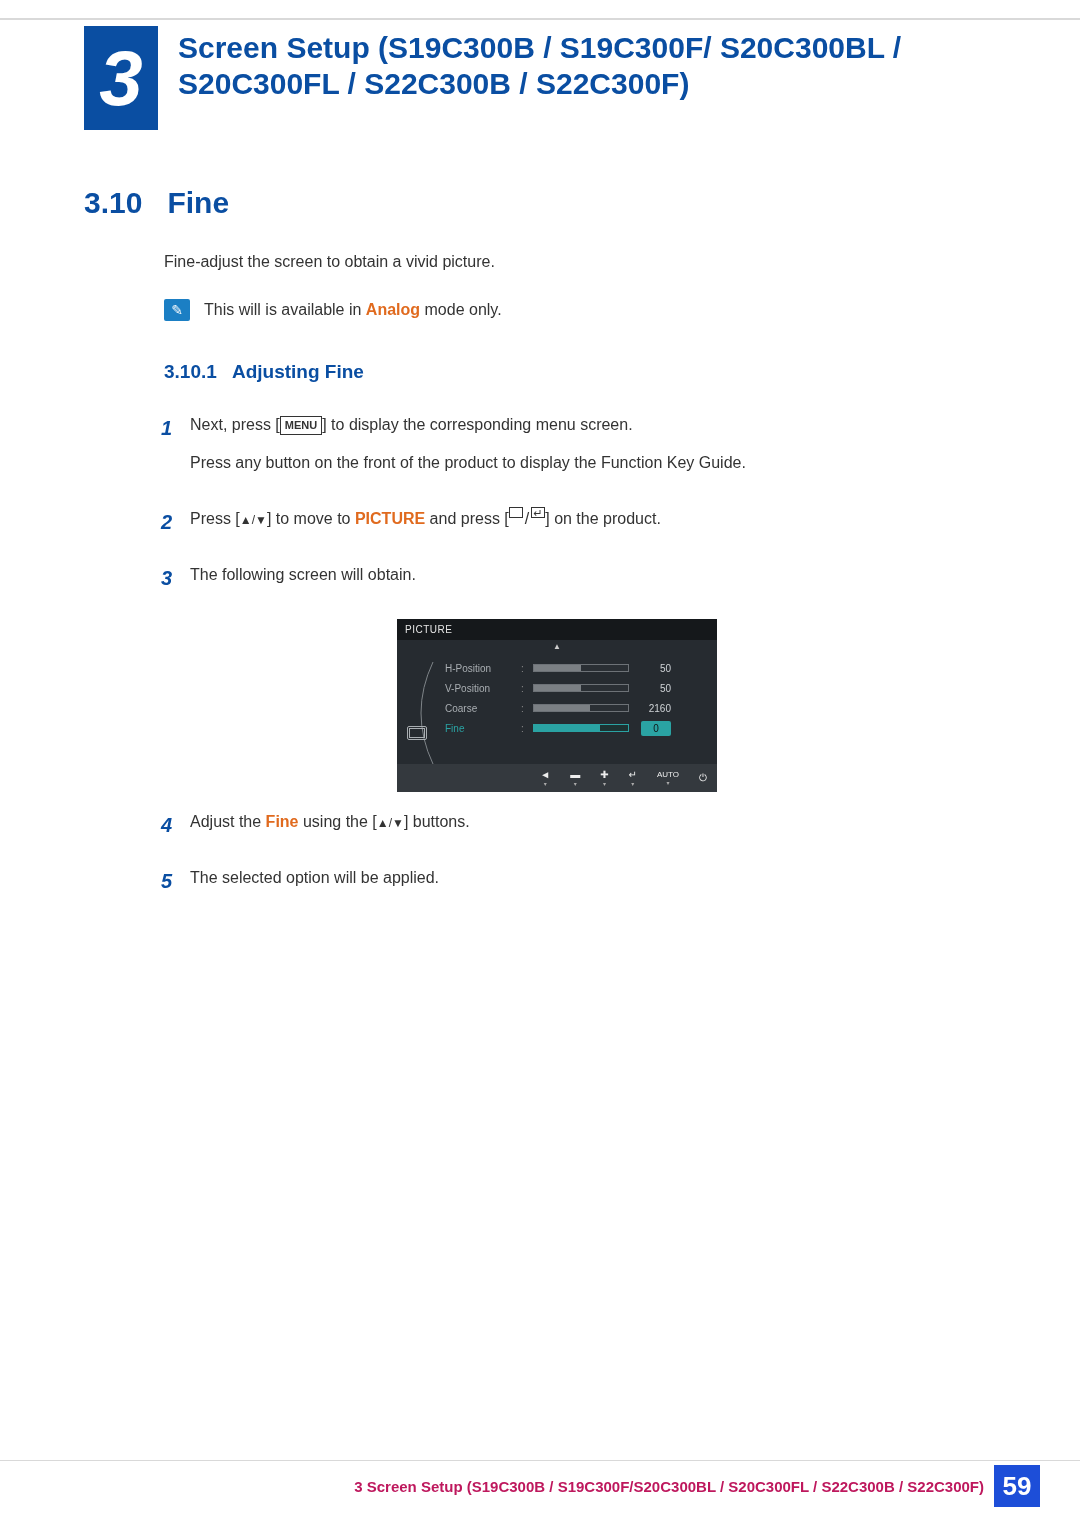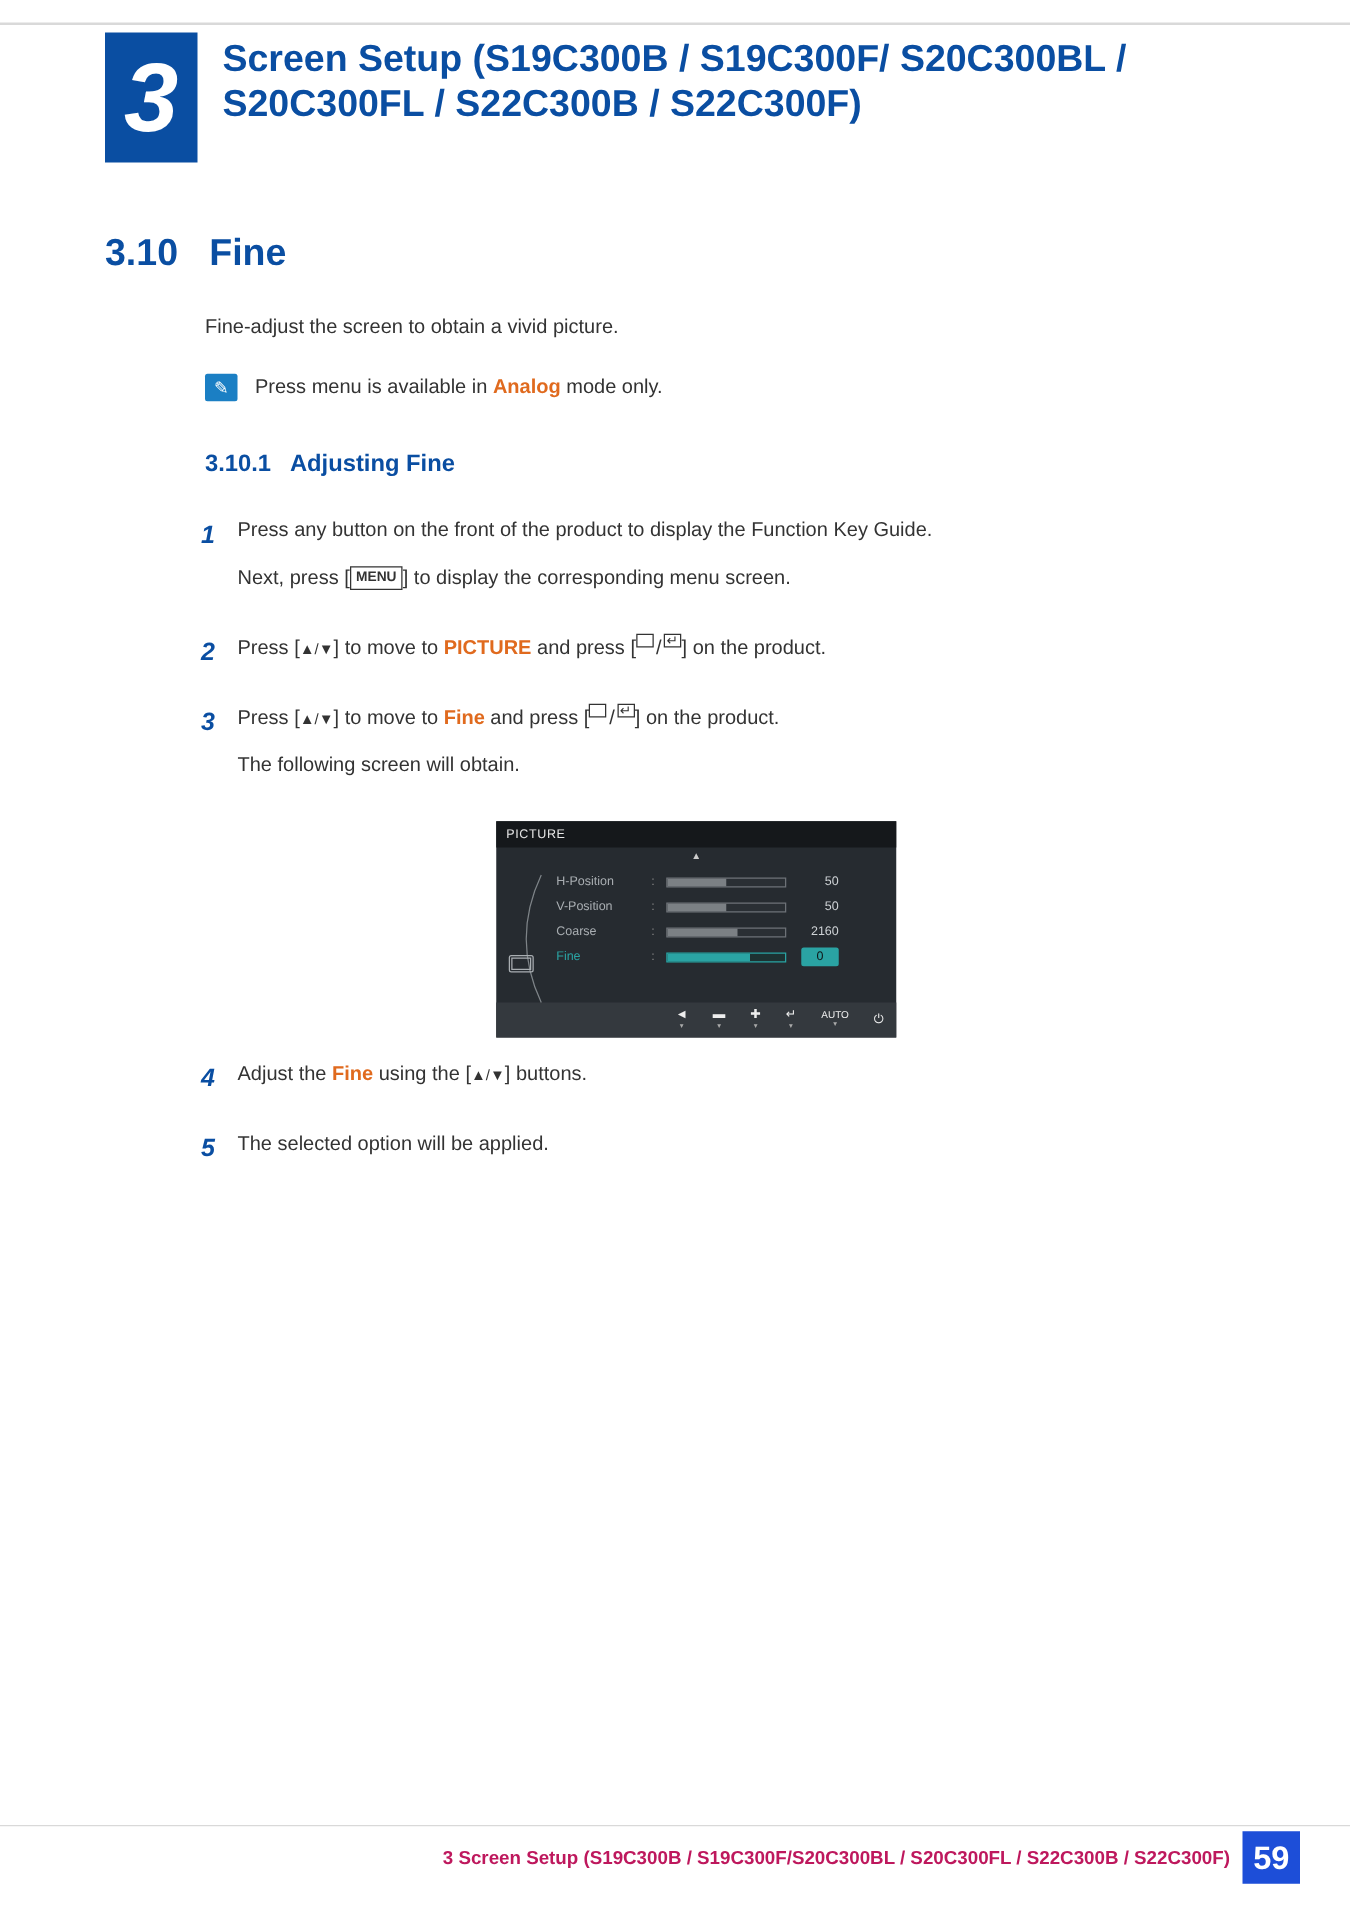--- a/index.html
+++ b/index.html
@@ -262,57 +262,54 @@
   <span>Fine</span>
 </div>
 
 <div class="body">
 
   <p class="intro">Fine-adjust the screen to obtain a vivid picture.</p>
 
   <div class="note-row">
     <div class="note-icon">✎</div>
     <div class="note-text">
-      <span>Press menu is available in </span><span class="highlight-orange">Analog</span><span> mode only.</span>
+      <span>This will is available in </span><span class="highlight-orange">Analog</span><span> mode only.</span>
     </div>
   </div>
 
   <div class="subheading">
     <span>3.10.1</span>
     &nbsp;
     <span>Adjusting Fine</span>
   </div>
 
   <div class="steps">
 
     <div class="step">
       <div class="step-num">1</div>
       <div class="step-text">
-        <p>Press any button on the front of the product to display the Function Key Guide.</p>
         <p>
           <span>Next, press [</span><span class="menu-btn">MENU</span><span>] to display the corresponding menu screen.</span>
         </p>
+        <p>Press any button on the front of the product to display the Function Key Guide.</p>
       </div>
     </div>
 
     <div class="step">
       <div class="step-num">2</div>
       <div class="step-text">
         <p>
           <span>Press [</span><span class="tri">▲/▼</span><span>] to move to </span><span class="highlight-orange">PICTURE</span><span> and press [</span><span class="icon-enterbox"><span></span>/<span class="arrow"></span></span><span>] on the product.</span>
         </p>
       </div>
     </div>
 
     <div class="step">
       <div class="step-num">3</div>
       <div class="step-text">
-        <p>
-          <span>Press [</span><span class="tri">▲/▼</span><span>] to move to </span><span class="highlight-orange">Fine</span><span> and press [</span><span class="icon-enterbox"><span></span>/<span class="arrow"></span></span><span>] on the product.</span>
-        </p>
         <p>The following screen will obtain.</p>
       </div>
     </div>
 
     <div class="osd-wrap">
       <div class="osd">
         <div class="osd-title">PICTURE</div>
         <div class="osd-top-tri">▲</div>
         <div class="osd-body">
           <div class="osd-arc">

